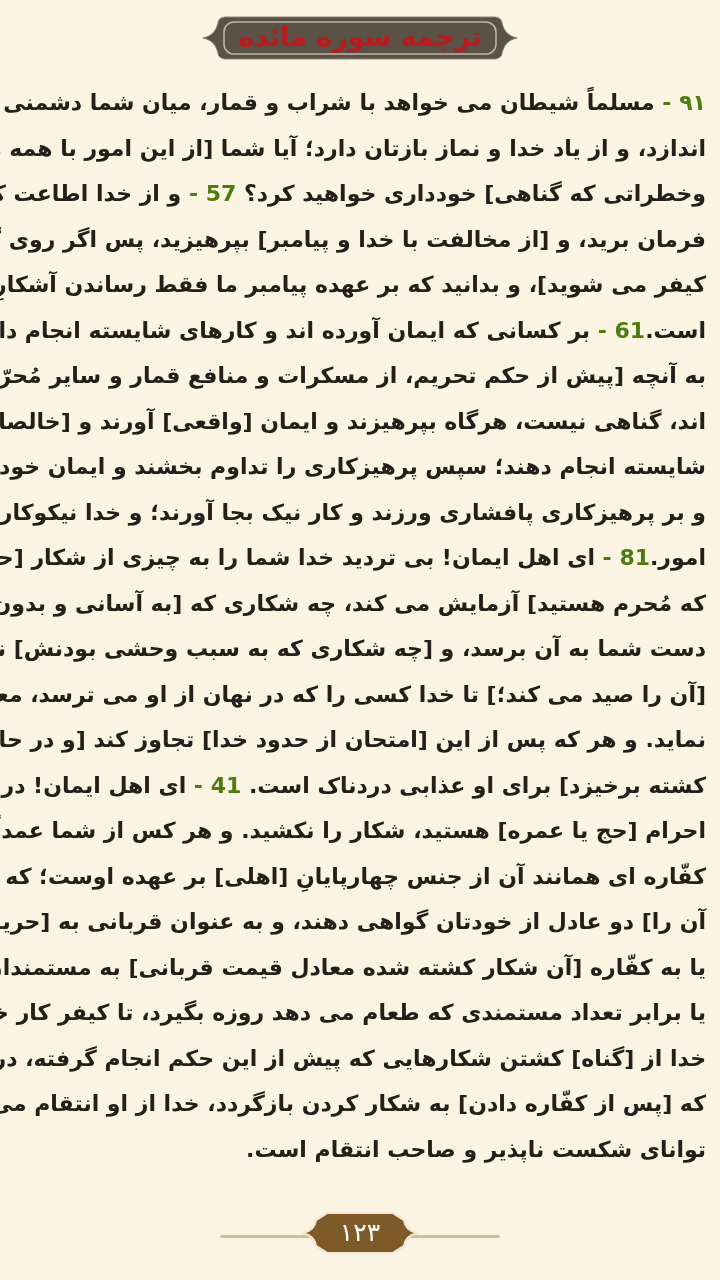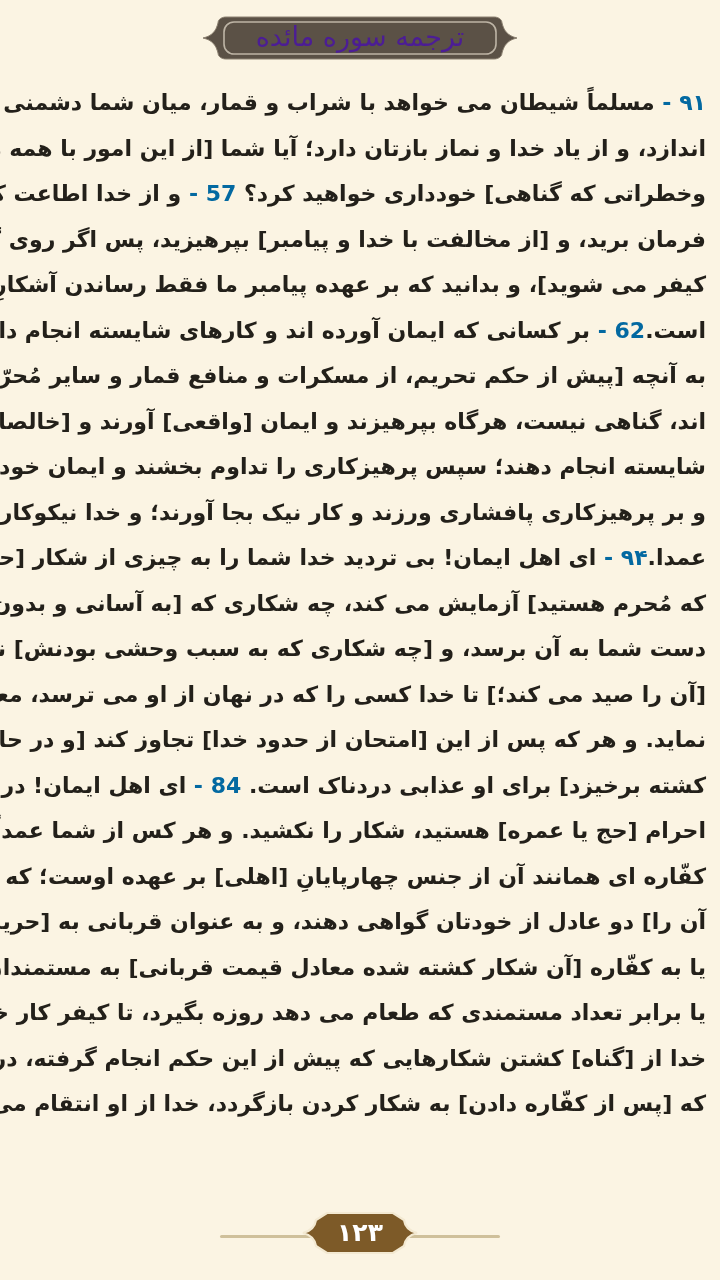--- a/index.html
+++ b/index.html
@@ -35,23 +35,23 @@
   }
   .badge-title {
     position: absolute;
     top: 0;
     left: 0;
     width: 100%;
     height: 52px;
     display: flex;
     align-items: center;
     justify-content: center;
-    color: #4c1d95;
+    color: #b91c1c;
     font-size: 27px;
-    font-weight: normal;
+    font-weight: bold;
     letter-spacing: 0;
     padding-top: 1px;
     box-sizing: border-box;
   }
   
   .text-area {
     position: absolute;
     top: 80px;
     left: 0;
     width: 720px;
@@ -67,21 +67,21 @@
     line-height: 45.5px;
     color: #23201a;
     text-align: justify;
     text-align-last: justify;
     white-space: nowrap;
   }
   .line.last {
     text-align-last: right;
   }
   .verse-num {
-    color: #0369a1;
+    color: #4d7c0f;
   }
   
   .footer {
     position: absolute;
     top: 1208px;
     left: 0;
     width: 720px;
     height: 54px;
   }
   .footer-line {
@@ -108,21 +108,21 @@
     position: absolute;
     top: 0;
     left: 0;
     width: 100%;
     height: 50px;
     display: flex;
     align-items: center;
     justify-content: center;
     color: #ffffff;
     font-size: 25px;
-    font-weight: bold;
+    font-weight: normal;
     letter-spacing: 3px;
     padding-bottom: 2px;
     box-sizing: border-box;
   }
 </style>
 </head>
 <body>
 
 <div class="header">
   <div class="badge-wrap">
@@ -134,38 +134,39 @@
   </div>
 </div>
 
 <div class="text-area">
   <div id="translation-lines">
       <div class="line"><span class="verse-num">۹۱ - </span><span class="verse-text">مسلماً شیطان می خواهد با شراب و قمار، میان شما دشمنی و کینه [سخت]</span></div>
       <div class="line"><span class="verse-text">اندازد، و از یاد خدا و نماز بازتان دارد؛ آیا شما [از این امور با همه زیان ها</span></div>
       <div class="line"><span class="verse-text">وخطراتی که گناهی] خودداری خواهید کرد؟ </span><span class="verse-num">57 - </span><span class="verse-text">و از خدا اطاعت کنید و از پیامبر</span></div>
       <div class="line"><span class="verse-text">فرمان برید، و [از مخالفت با خدا و پیامبر] بپرهیزید، پس اگر روی گردانید [سزاوار</span></div>
       <div class="line"><span class="verse-text">کیفر می شوید]، و بدانید که بر عهده پیامبر ما فقط رساندن آشکارِ [پیام وحی]</span></div>
-      <div class="line"><span class="verse-text">است.</span><span class="verse-num">62 - </span><span class="verse-text">بر کسانی که ایمان آورده اند و کارهای شایسته انجام داده اند نسبت</span></div>
+      <div class="line"><span class="verse-text">است.</span><span class="verse-num">61 - </span><span class="verse-text">بر کسانی که ایمان آورده اند و کارهای شایسته انجام داده اند نسبت</span></div>
       <div class="line"><span class="verse-text">به آنچه [پیش از حکم تحریم، از مسکرات و منافع قمار و سایر مُحرّمات] خورده</span></div>
       <div class="line"><span class="verse-text">اند، گناهی نیست، هرگاه بپرهیزند و ایمان [واقعی] آورند و [خالصانه] کارهای</span></div>
       <div class="line"><span class="verse-text">شایسته انجام دهند؛ سپس پرهیزکاری را تداوم بخشند و ایمان خود را ادامه دهند،</span></div>
       <div class="line"><span class="verse-text">و بر پرهیزکاری پافشاری ورزند و کار نیک بجا آورند؛ و خدا نیکوکاران را دوست</span></div>
-      <div class="line"><span class="verse-text">عمدا.</span><span class="verse-num">۹۴ - </span><span class="verse-text">ای اهل ایمان! بی تردید خدا شما را به چیزی از شکار [حیوانات در حالی</span></div>
+      <div class="line"><span class="verse-text">امور.</span><span class="verse-num">81 - </span><span class="verse-text">ای اهل ایمان! بی تردید خدا شما را به چیزی از شکار [حیوانات در حالی</span></div>
       <div class="line"><span class="verse-text">که مُحرم هستید] آزمایش می کند، چه شکاری که [به آسانی و بدون اسلحه]</span></div>
       <div class="line"><span class="verse-text">دست شما به آن برسد، و [چه شکاری که به سبب وحشی بودنش] نیزه های شما</span></div>
       <div class="line"><span class="verse-text">[آن را صید می کند؛] تا خدا کسی را که در نهان از او می ترسد، معلوم و مشخص</span></div>
       <div class="line"><span class="verse-text">نماید. و هر که پس از این [امتحان از حدود خدا] تجاوز کند [و در حال احرام به</span></div>
-      <div class="line"><span class="verse-text">کشته برخیزد] برای او عذابی دردناک است. </span><span class="verse-num">84 - </span><span class="verse-text">ای اهل ایمان! در حالی که در</span></div>
+      <div class="line"><span class="verse-text">کشته برخیزد] برای او عذابی دردناک است. </span><span class="verse-num">41 - </span><span class="verse-text">ای اهل ایمان! در حالی که در</span></div>
       <div class="line"><span class="verse-text">احرام [حج یا عمره] هستید، شکار را نکشید. و هر کس از شما عمداً آن را بکشد،</span></div>
       <div class="line"><span class="verse-text">کفّاره ای همانند آن از جنس چهارپایانِ [اهلی] بر عهده اوست؛ که [همانند بودن</span></div>
       <div class="line"><span class="verse-text">آن را] دو عادل از خودتان گواهی دهند، و به عنوان قربانی به [حریم] کعبه رسد،</span></div>
       <div class="line"><span class="verse-text">یا به کفّاره [آن شکار کشته شده معادل قیمت قربانی] به مستمندان طعام دهد،</span></div>
       <div class="line"><span class="verse-text">یا برابر تعداد مستمندی که طعام می دهد روزه بگیرد، تا کیفر کار خود را بچشد.</span></div>
       <div class="line"><span class="verse-text">خدا از [گناه] کشتن شکارهایی که پیش از این حکم انجام گرفته، درگذشت. و هر</span></div>
       <div class="line"><span class="verse-text">که [پس از کفّاره دادن] به شکار کردن بازگردد، خدا از او انتقام می گیرد؛ و خدا</span></div>
+      <div class="line last"><span class="verse-text">توانای شکست ناپذیر و صاحب انتقام است.</span></div>
     </div>
 </div>
 
 <div class="footer">
   <div class="footer-line"></div>
   <div class="footer-badge-wrap">
     <svg width="118" height="50" viewBox="0 0 118 50">
       <path d="M2,25 C10,23 14,19 15,12 L26,5 L92,5 L103,12 C104,19 108,23 116,25 C108,27 104,31 103,38 L92,45 L26,45 L15,38 C14,31 10,27 2,25 Z" fill="#7d5a28" stroke="#f3e9d2" stroke-width="2.2"></path>
     </svg>
     <div class="page-number">۱۲۳</div>

